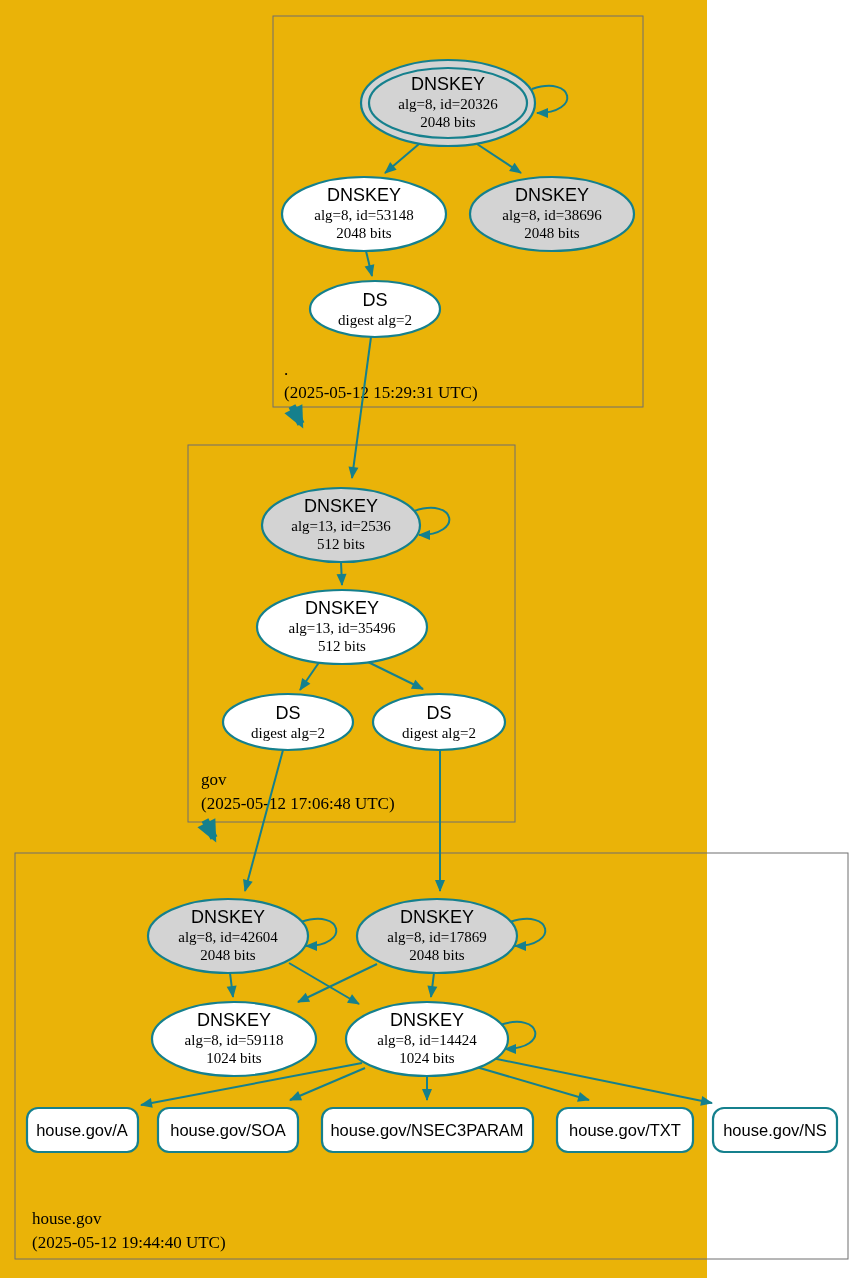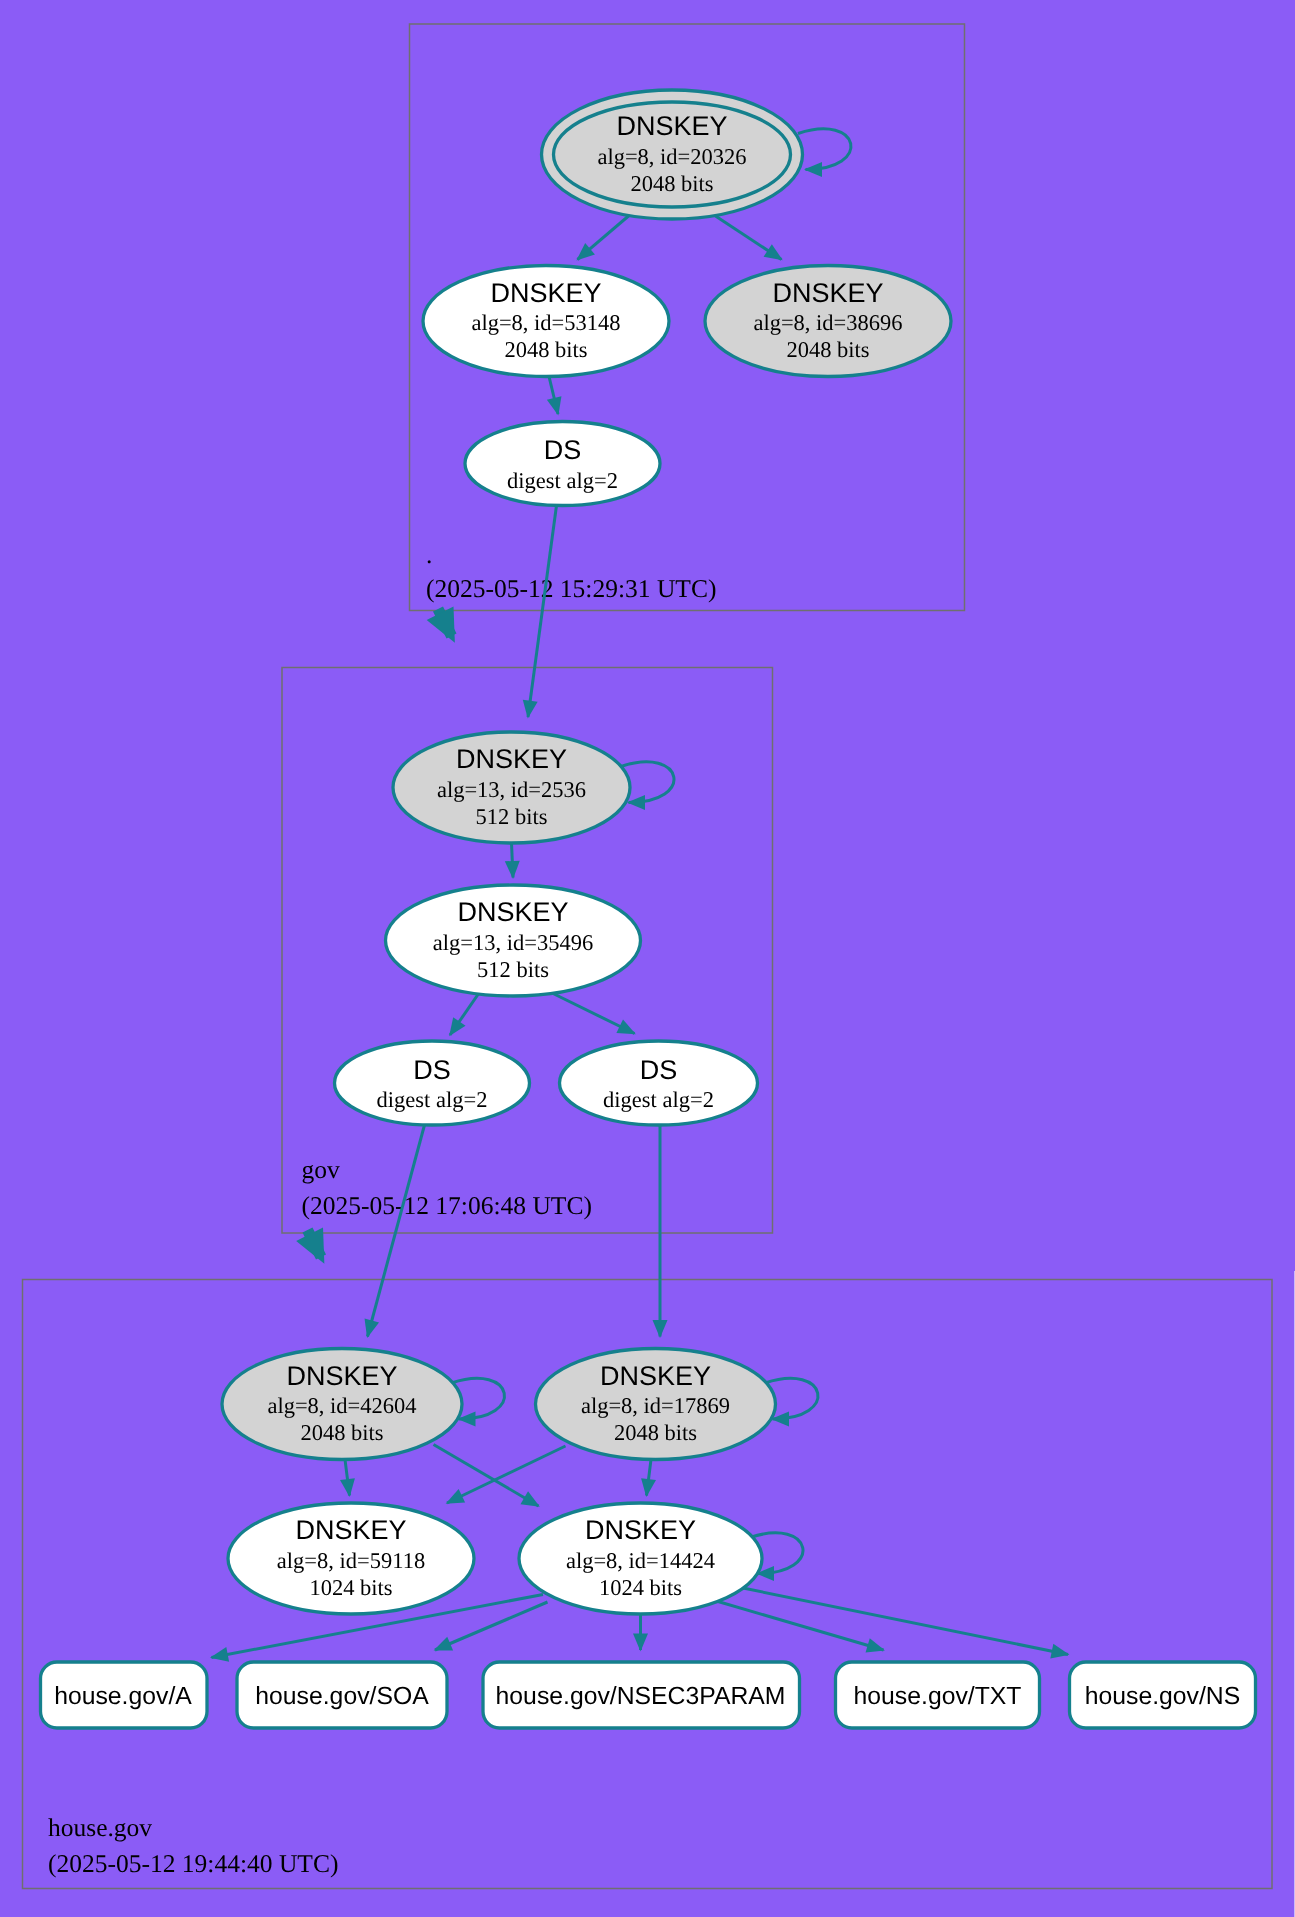--- a/index.html
+++ b/index.html
@@ -1,16 +1,16 @@
 <!DOCTYPE html>
 <html><head>
 <meta charset="utf-8">
 <style>
   html,body { margin:0; padding:0; background:#ffffff; }
-  .stage { width:863px; height:1278px; position:relative; background:#8b5cf6; }
+  .stage { width:707px; height:1278px; position:relative; background:#eab308; }
   svg { display:block; }
   .zbox   { fill:none; stroke:#6f6f6f; stroke-width:1; }
   .ell-g  { fill:#d3d3d3; stroke:#15808d; stroke-width:2.2; }
   .ell-w  { fill:#ffffff; stroke:#15808d; stroke-width:2.2; }
   .edge   { fill:none; stroke:#15808d; stroke-width:2; }
   .edge-thick { fill:none; stroke:#15808d; stroke-width:7.5; }
   .rrbox  { fill:#ffffff; stroke:#15808d; stroke-width:2.2; }
   .t-title { font:18px "Liberation Sans", sans-serif; text-anchor:middle; fill:#000; }
   .t-det   { font:15px "Liberation Serif", serif; text-anchor:middle; fill:#000; }
   .t-rr    { font:16.5px "Liberation Sans", sans-serif; text-anchor:middle; fill:#000; }

